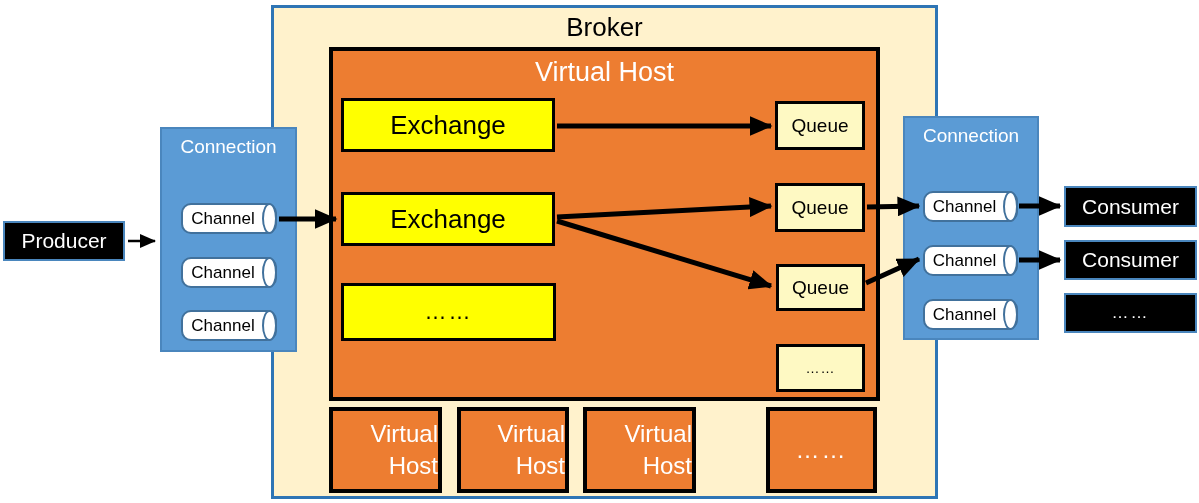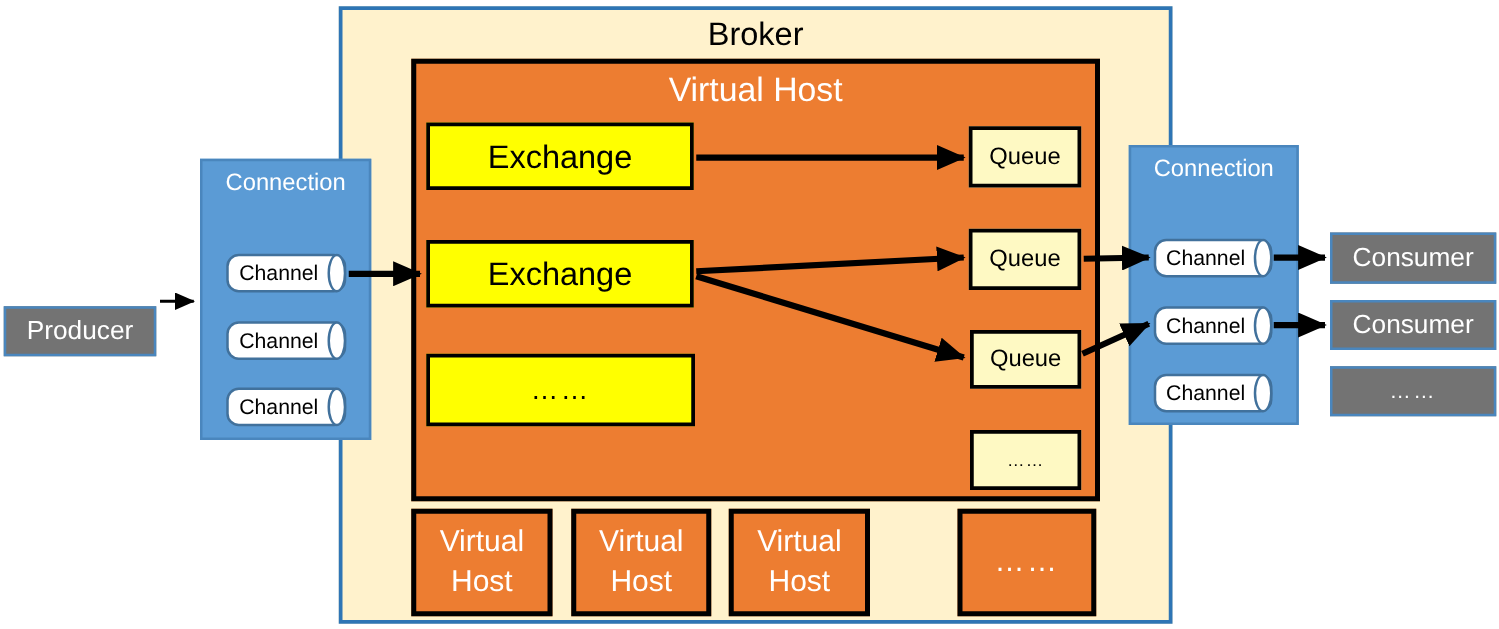--- a/index.html
+++ b/index.html
@@ -1,39 +1,39 @@
 <!DOCTYPE html>
 <html><head>
 <meta charset="utf-8">
 <style>
   html,body{margin:0;padding:0;background:#fff;}
   .canvas{
     position:relative;width:1199px;height:503px;overflow:hidden;background:#fff;
     font-family:"Liberation Sans", sans-serif;
   }
   .abs{position:absolute;box-sizing:border-box;}
-  .center{display:flex;align-items:center;justify-content:center;text-align:center;}
+  .center{display:flex;align-items:center;justify-content:center;text-align:right;}
 
   
   .broker{background:#FFF2CC;border:3px solid #2E75B5;}
   .broker-title{color:#000;font-size:26px;text-align:center;}
 
   
   .vhost{background:#ED7D31;border:4px solid #000;}
   .vhost-title{color:#fff;font-size:27px;text-align:center;}
 
   .yellow-box{background:#FFFF00;border:3px solid #000;color:#000;font-size:26px;}
   .yellow-box.dots{font-size:22px;letter-spacing:2px;}
   .white-box{background:#fef9c3;border:3px solid #000;color:#000;font-size:19px;}
   .white-box.dots{font-size:14px;letter-spacing:1px;}
 
   .binding-label{color:#000;font-size:27px;}
 
   
-  .blue-box{background:#737373;border:2px solid #4A86BD;color:#fff;}
+  .blue-box{background:#000000;border:2px solid #4A86BD;color:#fff;}
   .producer{font-size:21px;}
   .consumer{font-size:21px;}
   .consumer.dots{font-size:17px;letter-spacing:2px;}
   .connection{background:#5B9BD5;border:2px solid #4A86BD;}
   .conn-title{color:#fff;font-size:19px;text-align:center;padding-top:7px;}
 
   
   .channel{
     position:absolute;box-sizing:border-box;background:#fff;
     border:2px solid #41719C;border-radius:10px;
@@ -104,21 +104,21 @@
   </div>
   <div class="channel" style="left:923px;top:245px;width:95px;height:31px;">
     <span class="ch-text">Channel</span>
     <span class="ch-cap"></span>
   </div>
   <div class="channel" style="left:923px;top:299px;width:95px;height:31px;">
     <span class="ch-text">Channel</span>
     <span class="ch-cap"></span>
   </div>
 
-  <div class="abs blue-box producer center" style="left:3px;top:221px;width:122px;height:40px;margin-top:24px;">Producer</div>
+  <div class="abs blue-box producer center" style="left:3px;top:221px;width:122px;height:40px;">Producer</div>
 
   <div class="abs blue-box consumer center" style="left:1064px;top:186px;width:133px;height:41px;">Consumer</div>
   <div class="abs blue-box consumer center" style="left:1064px;top:240px;width:133px;height:40px;">Consumer</div>
   <div class="abs blue-box consumer dots center" style="left:1064px;top:293px;width:133px;height:40px;">……</div>
 
   <svg class="arrows" width="1199" height="503" viewBox="0 0 1199 503">
     <defs>
       <marker id="ahThick" markerWidth="4.6" markerHeight="4" refX="4.3" refY="2" orient="auto" markerUnits="strokeWidth">
         <path d="M0,0 L4.6,2 L0,4 Z" fill="#000"></path>
       </marker>

